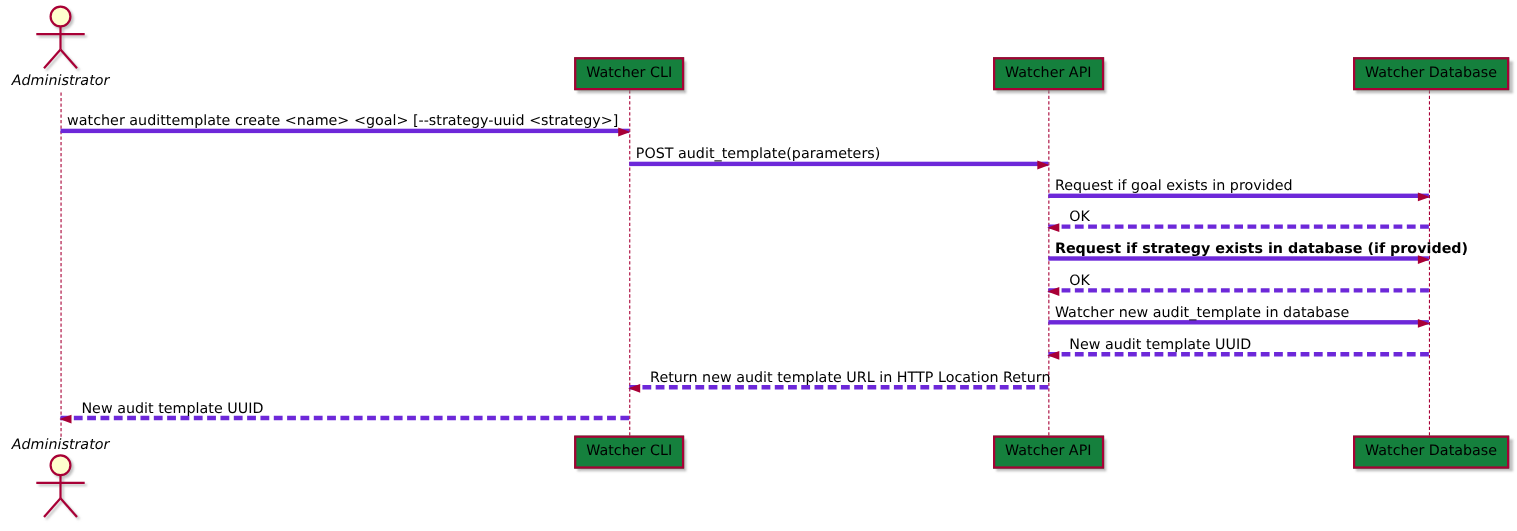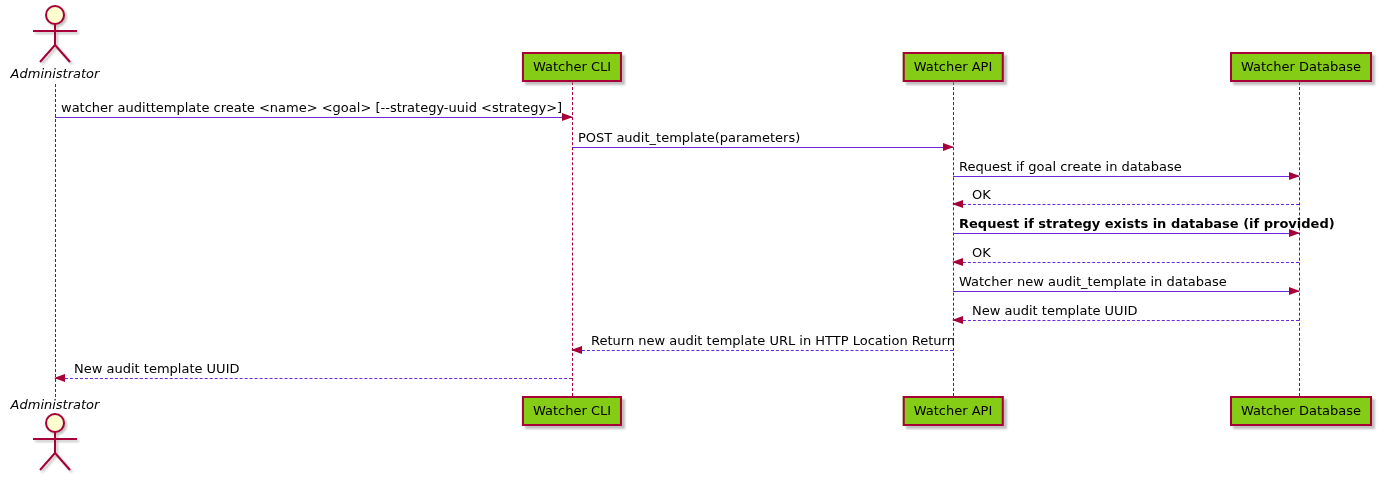--- a/index.html
+++ b/index.html
@@ -17,40 +17,40 @@
     position: absolute;
     width: 0;
     border-left: 1px dashed #a80036;
   }
   .pbox {
     position: absolute;
     transform: translateX(-50%);
     height: 26px;
     line-height: 26px;
     padding: 0 9px;
-    background: #84cc16;
+    background: #15803d;
     border: 2px solid #a80036;
     box-shadow: 3px 3px 2px rgba(140,140,140,0.55);
     white-space: nowrap;
     text-align: center;
   }
   .actor-label {
     position: absolute;
     transform: translateX(-50%);
     white-space: nowrap;
     font-style: italic;
   }
   .actor-figure {
     position: absolute;
     filter: drop-shadow(2.5px 2.5px 1px rgba(140,140,140,0.55));
   }
   .msg {
     position: absolute;
     height: 0;
-    border-top: 1px solid #6d28d9;
+    border-top: 4px solid #6d28d9;
   }
   .msg.dashed { border-top-style: dashed; text-align: center; }
   .msg-text {
     position: absolute;
     bottom: 3px;
     left: 6px;
     white-space: nowrap;
     color: #000000;
   }
   .msg.rtl .msg-text { left: 19px; }
@@ -89,21 +89,21 @@
 
   <div class="msg ltr solid" style="left:55px;  top:117px; width:517px;">
     <span class="msg-text">watcher audittemplate create &lt;name&gt; &lt;goal&gt; [--strategy-uuid &lt;strategy&gt;]</span>
     <span class="ah right"></span>
   </div>
   <div class="msg ltr solid" style="left:572px; top:147px; width:381px;">
     <span class="msg-text">POST audit_template(parameters)</span>
     <span class="ah right"></span>
   </div>
   <div class="msg ltr solid" style="left:953px; top:176px; width:346px;">
-    <span class="msg-text">Request if goal create in database</span>
+    <span class="msg-text">Request if goal exists in provided</span>
     <span class="ah right"></span>
   </div>
   <div class="msg rtl dashed" style="left:953px; top:204px; width:346px;">
     <span class="msg-text">OK</span>
     <span class="ah left"></span>
   </div>
   <div class="msg ltr solid" style="left:953px; top:233px; width:346px;font-weight:bold;">
     <span class="msg-text">Request if strategy exists in database (if provided)</span>
     <span class="ah right"></span>
   </div>

